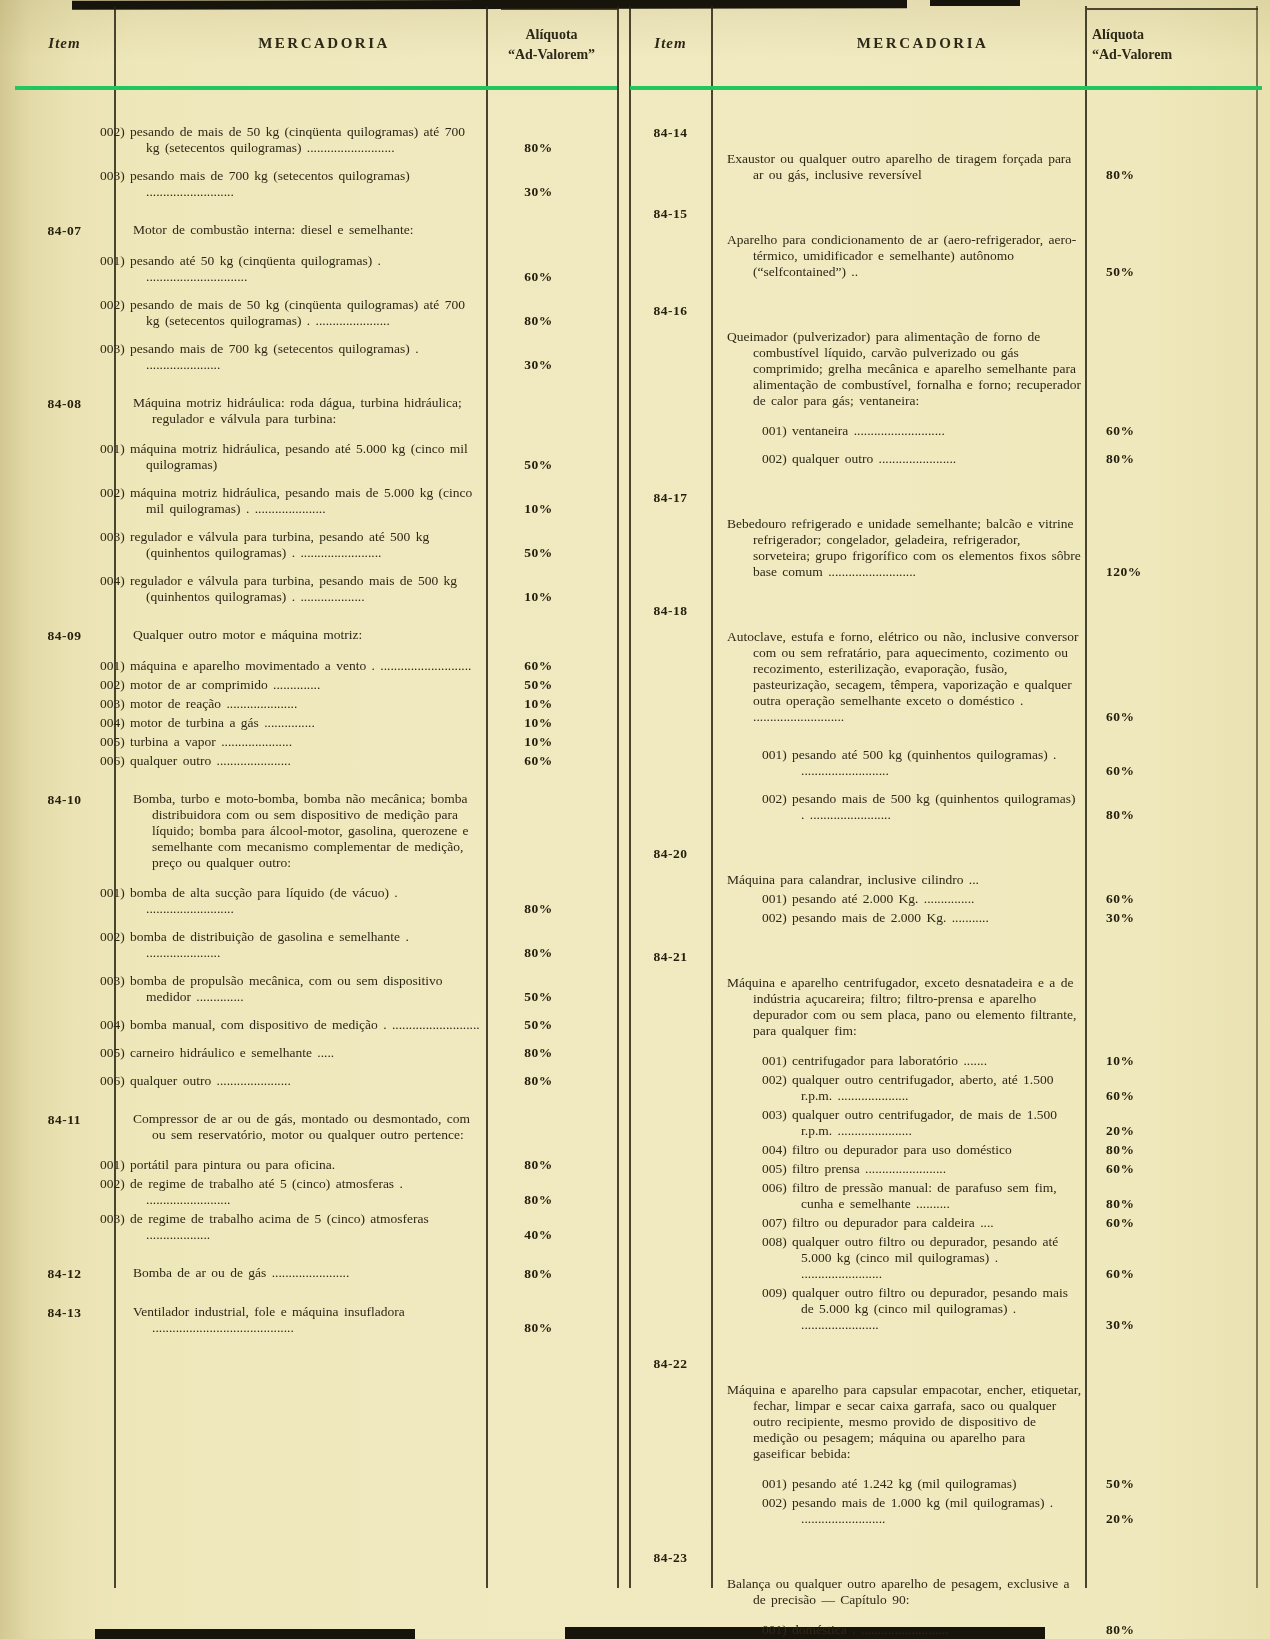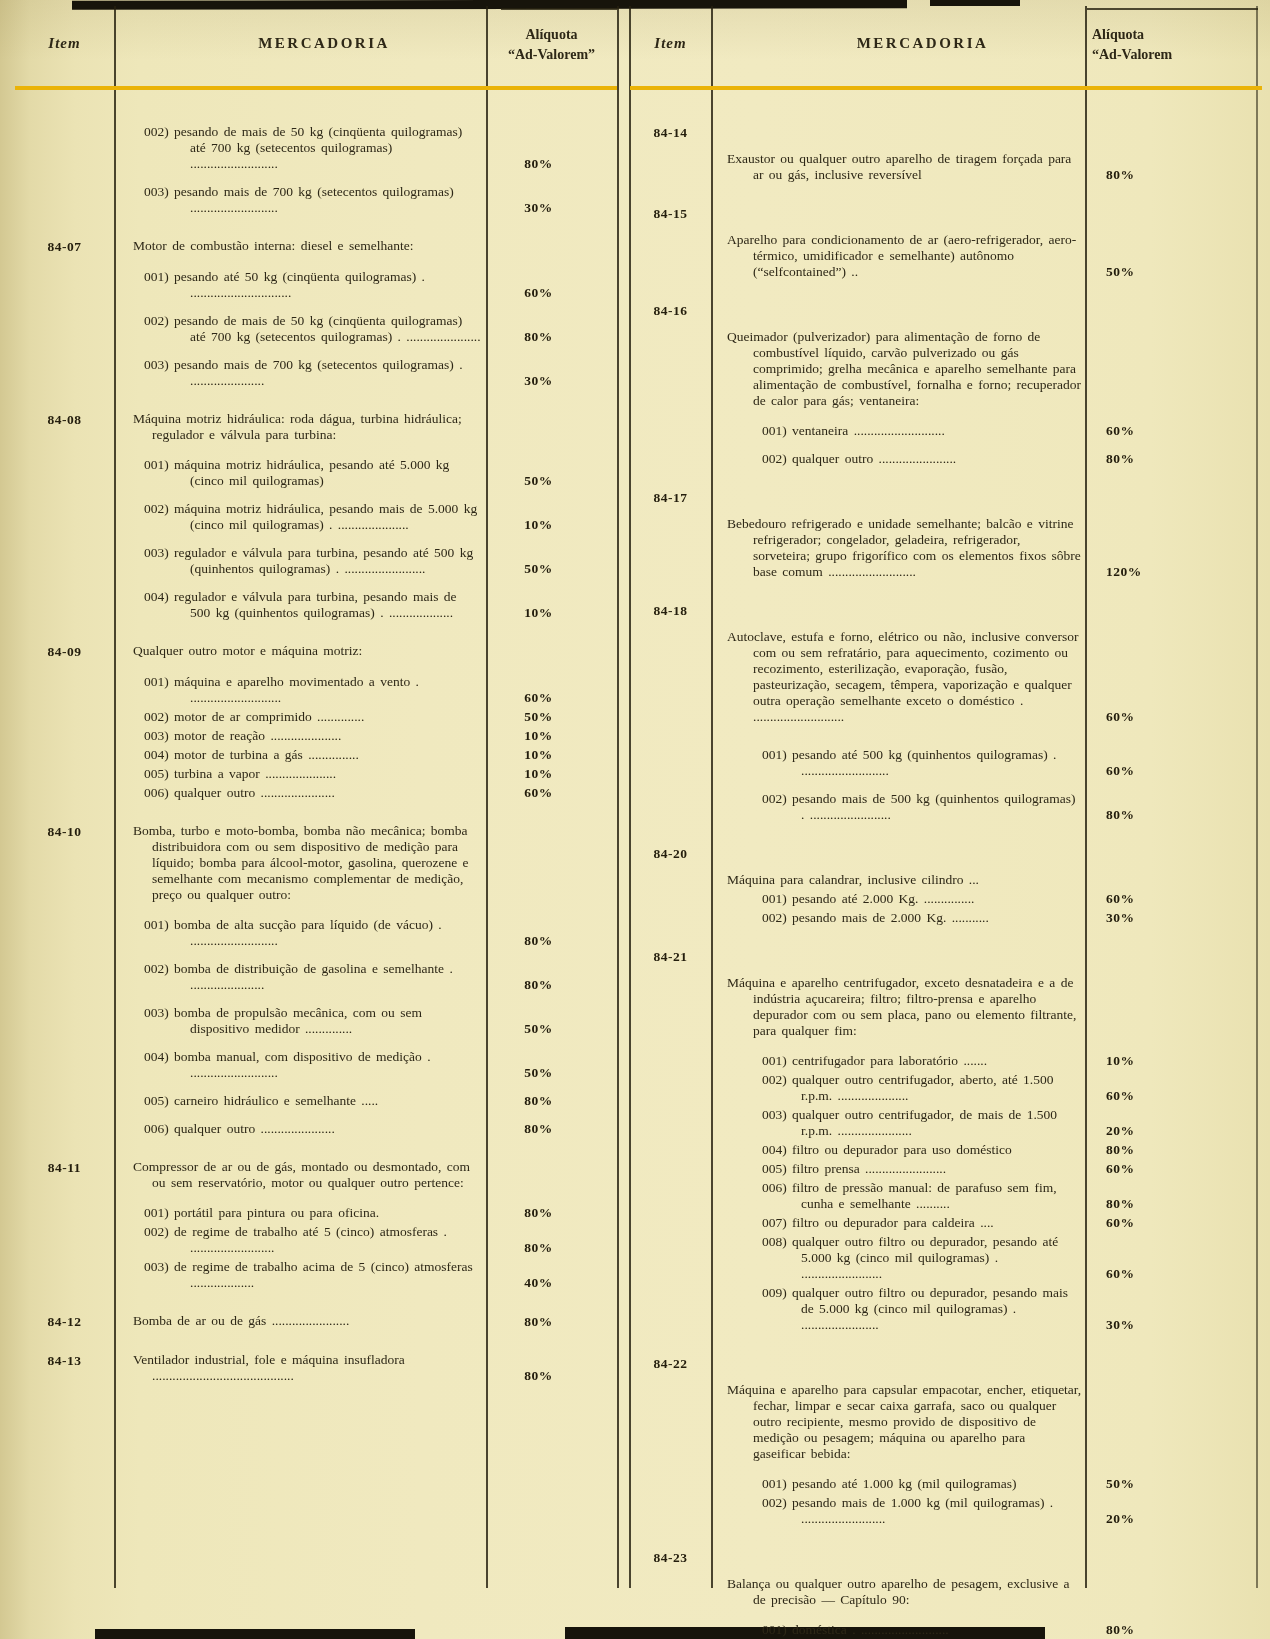--- a/index.html
+++ b/index.html
@@ -23,41 +23,41 @@
   #vl-d{left:629px;}
   #vl-e{left:711px;}
   #vl-f{left:1085px;}
   #vl-g{left:1256px;opacity:.55;}
   
   .page-col{position:absolute;top:0;}
   #col-left{left:15px;width:602px;}
   #col-right{left:630px;width:632px;}
   .col-header{
     display:grid;height:86px;align-items:center;
-    border-bottom:4px solid #eab308;
+    border-bottom:4px solid #22c55e;
   }
   #col-left .col-header{grid-template-columns:99px 1fr 131px;}
   #col-right .col-header{grid-template-columns:81px 1fr 176px;}
   .h-item{font-style:italic;font-weight:bold;text-align:center;font-size:15px;letter-spacing:1px;}
   .h-merc{text-align:center;font-weight:bold;font-size:15px;letter-spacing:2.5px;padding-left:48px;}
   .h-aliq{text-align:center;font-weight:bold;font-size:14px;line-height:20px;padding-top:4px;}
   #col-right .h-aliq{text-align:left;padding-left:6px;}
   .col-body{padding-top:12px;padding-bottom:20px;}
   .row{display:grid;}
   #col-left .row{grid-template-columns:99px 1fr 131px;}
   #col-right .row{grid-template-columns:81px 1fr 176px;}
   .cell{font-size:13.5px;line-height:16px;}
   .cell.code{font-weight:bold;text-align:center;letter-spacing:.5px;padding-top:1px;color:#241e0d;}
   .cell.rate{font-weight:bold;align-self:end;color:#221c0c;letter-spacing:.5px;}
   #col-left .cell.rate{text-align:center;padding-right:26px;}
   #col-right .cell.rate{text-align:left;padding-left:20px;}
   .cell.text{word-spacing:2px;}
   #col-left .heading{padding-left:38px;text-indent:-19px;padding-right:4px;}
   #col-right .heading{padding-left:42px;text-indent:-26px;padding-right:4px;margin-top:27px;}
-  #col-left .subtext{padding-left:76px;text-indent:-46px;padding-right:4px;}
+  #col-left .subtext{padding-left:32px;text-indent:-46px;padding-right:4px;}
   #col-right .subtext{padding-left:90px;text-indent:-39px;padding-right:4px;}
   .entry{margin-top:22px;}
   .row.sub{margin-top:12px;}
   .row.sub.first-sub{margin-top:14px;}
   .row.sub.tight{margin-top:3px;}
   
   .aliq-topline{position:absolute;height:2px;background:#25200f;opacity:.8;top:8px;}
   #tl-left{left:501px;width:116px;}
   #tl-right{left:1087px;width:171px;}
 </style>
@@ -400,21 +400,21 @@
         </div>
       </div>
       <div class="entry">
         <div class="row">
           <div class="cell code">84-22</div>
           <div class="cell text heading">Máquina e aparelho para capsular empacotar, encher, etiquetar, fechar, limpar e secar caixa garrafa, saco ou qualquer outro recipiente, mesmo provido de dispositivo de medição ou pesagem; máquina ou aparelho para gaseificar bebida:</div>
           <div class="cell rate"></div>
         </div>
         <div class="row sub first-sub">
           <div class="cell code"></div>
-          <div class="cell text subtext">001) pesando até 1.000 kg (mil quilogramas)</div>
+          <div class="cell text subtext">001) pesando até 1.242 kg (mil quilogramas)</div>
           <div class="cell rate">50%</div>
         </div>
         <div class="row sub tight">
           <div class="cell code"></div>
           <div class="cell text subtext">002) pesando mais de 1.000 kg (mil quilogramas) . .........................</div>
           <div class="cell rate">20%</div>
         </div>
       </div>
       <div class="entry">
         <div class="row">

